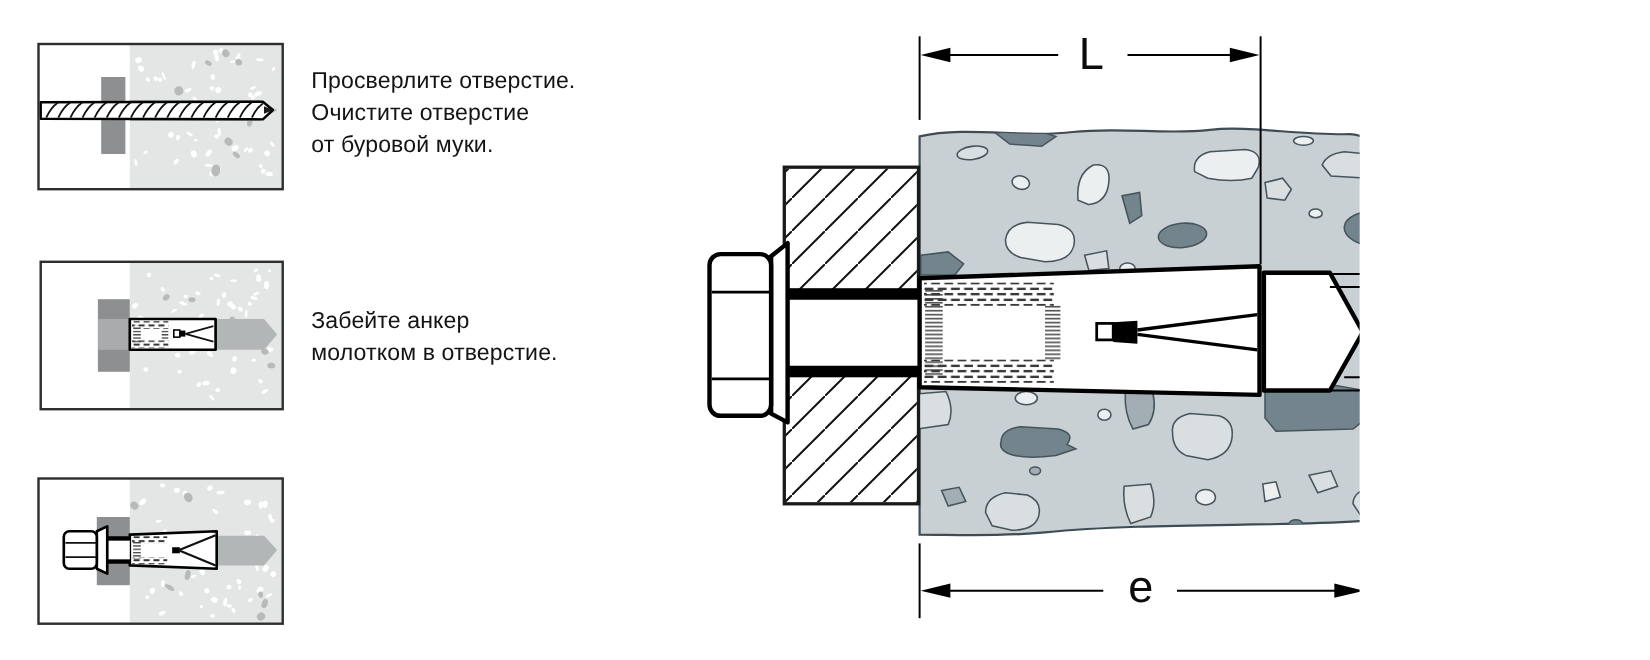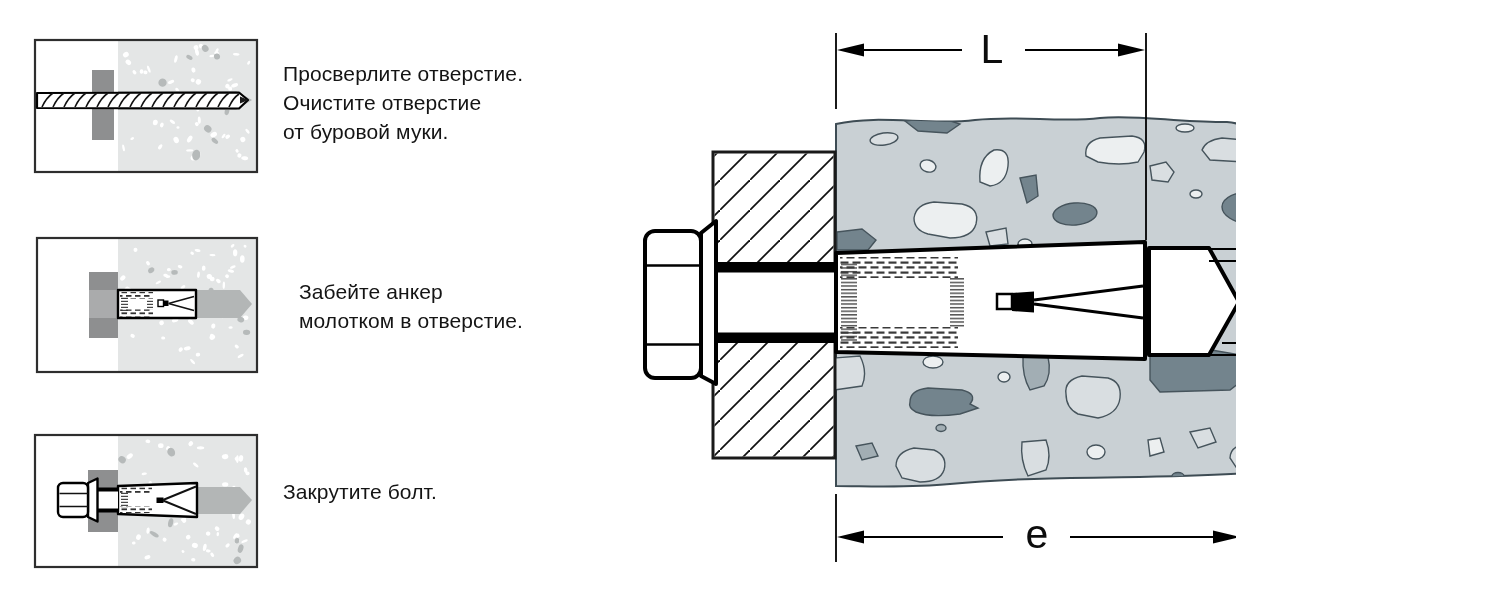--- a/index.html
+++ b/index.html
@@ -7,21 +7,21 @@
     position:relative;width:1236px;height:600px;background:#fff;overflow:hidden;
     font-family:"Liberation Sans", sans-serif;
   }
   .stage svg{position:absolute;left:0;top:0;}
   .caption{
     position:absolute;left:283px;width:310px;
     font-size:21px;line-height:1.38;color:#141414;
     white-space:pre-line;letter-spacing:.1px;
   }
   .cap1{top:60px;}
-  .cap2{top:278px;margin-left:16px;}
+  .cap2{top:278px;}
   .cap3{top:478px;}
   .dim-label{
     position:absolute;transform:translate(-50%,-50%);
     font-size:41px;color:#0c0c0c;line-height:1;
   }
   
   .outline-thick{fill:#ffffff;stroke:#000;stroke-width:4;stroke-linejoin:round;}
   .outline-med{fill:#ffffff;stroke:#000;stroke-width:2.4;stroke-linejoin:round;}
   .dimline{stroke:#000;stroke-width:1.8;fill:none;}
   .arrow{fill:#000;stroke:none;}
@@ -469,19 +469,18 @@
         <polygon class="arrow" points="1423,355 1416.5,382 1429.5,382"></polygon>
       </g>
     </g>
   </svg>
 
   <div class="caption cap1">Просверлите отверстие.
 Очистите отверстие
 от буровой муки.</div>
   <div class="caption cap2">Забейте анкер
 молотком в отверстие.</div>
-  <div class="caption cap3">Закрутите болт.</div>
 
   <span class="dim-label" style="left:992px;top:49px;">L</span>
   <span class="dim-label" style="left:1037px;top:534px;">e</span>
   <span class="dim-label" style="left:1374px;top:302px;">M</span>
   <span class="dim-label" style="left:1426px;top:302px;">D</span>
 </div>
 
 </body></html>

